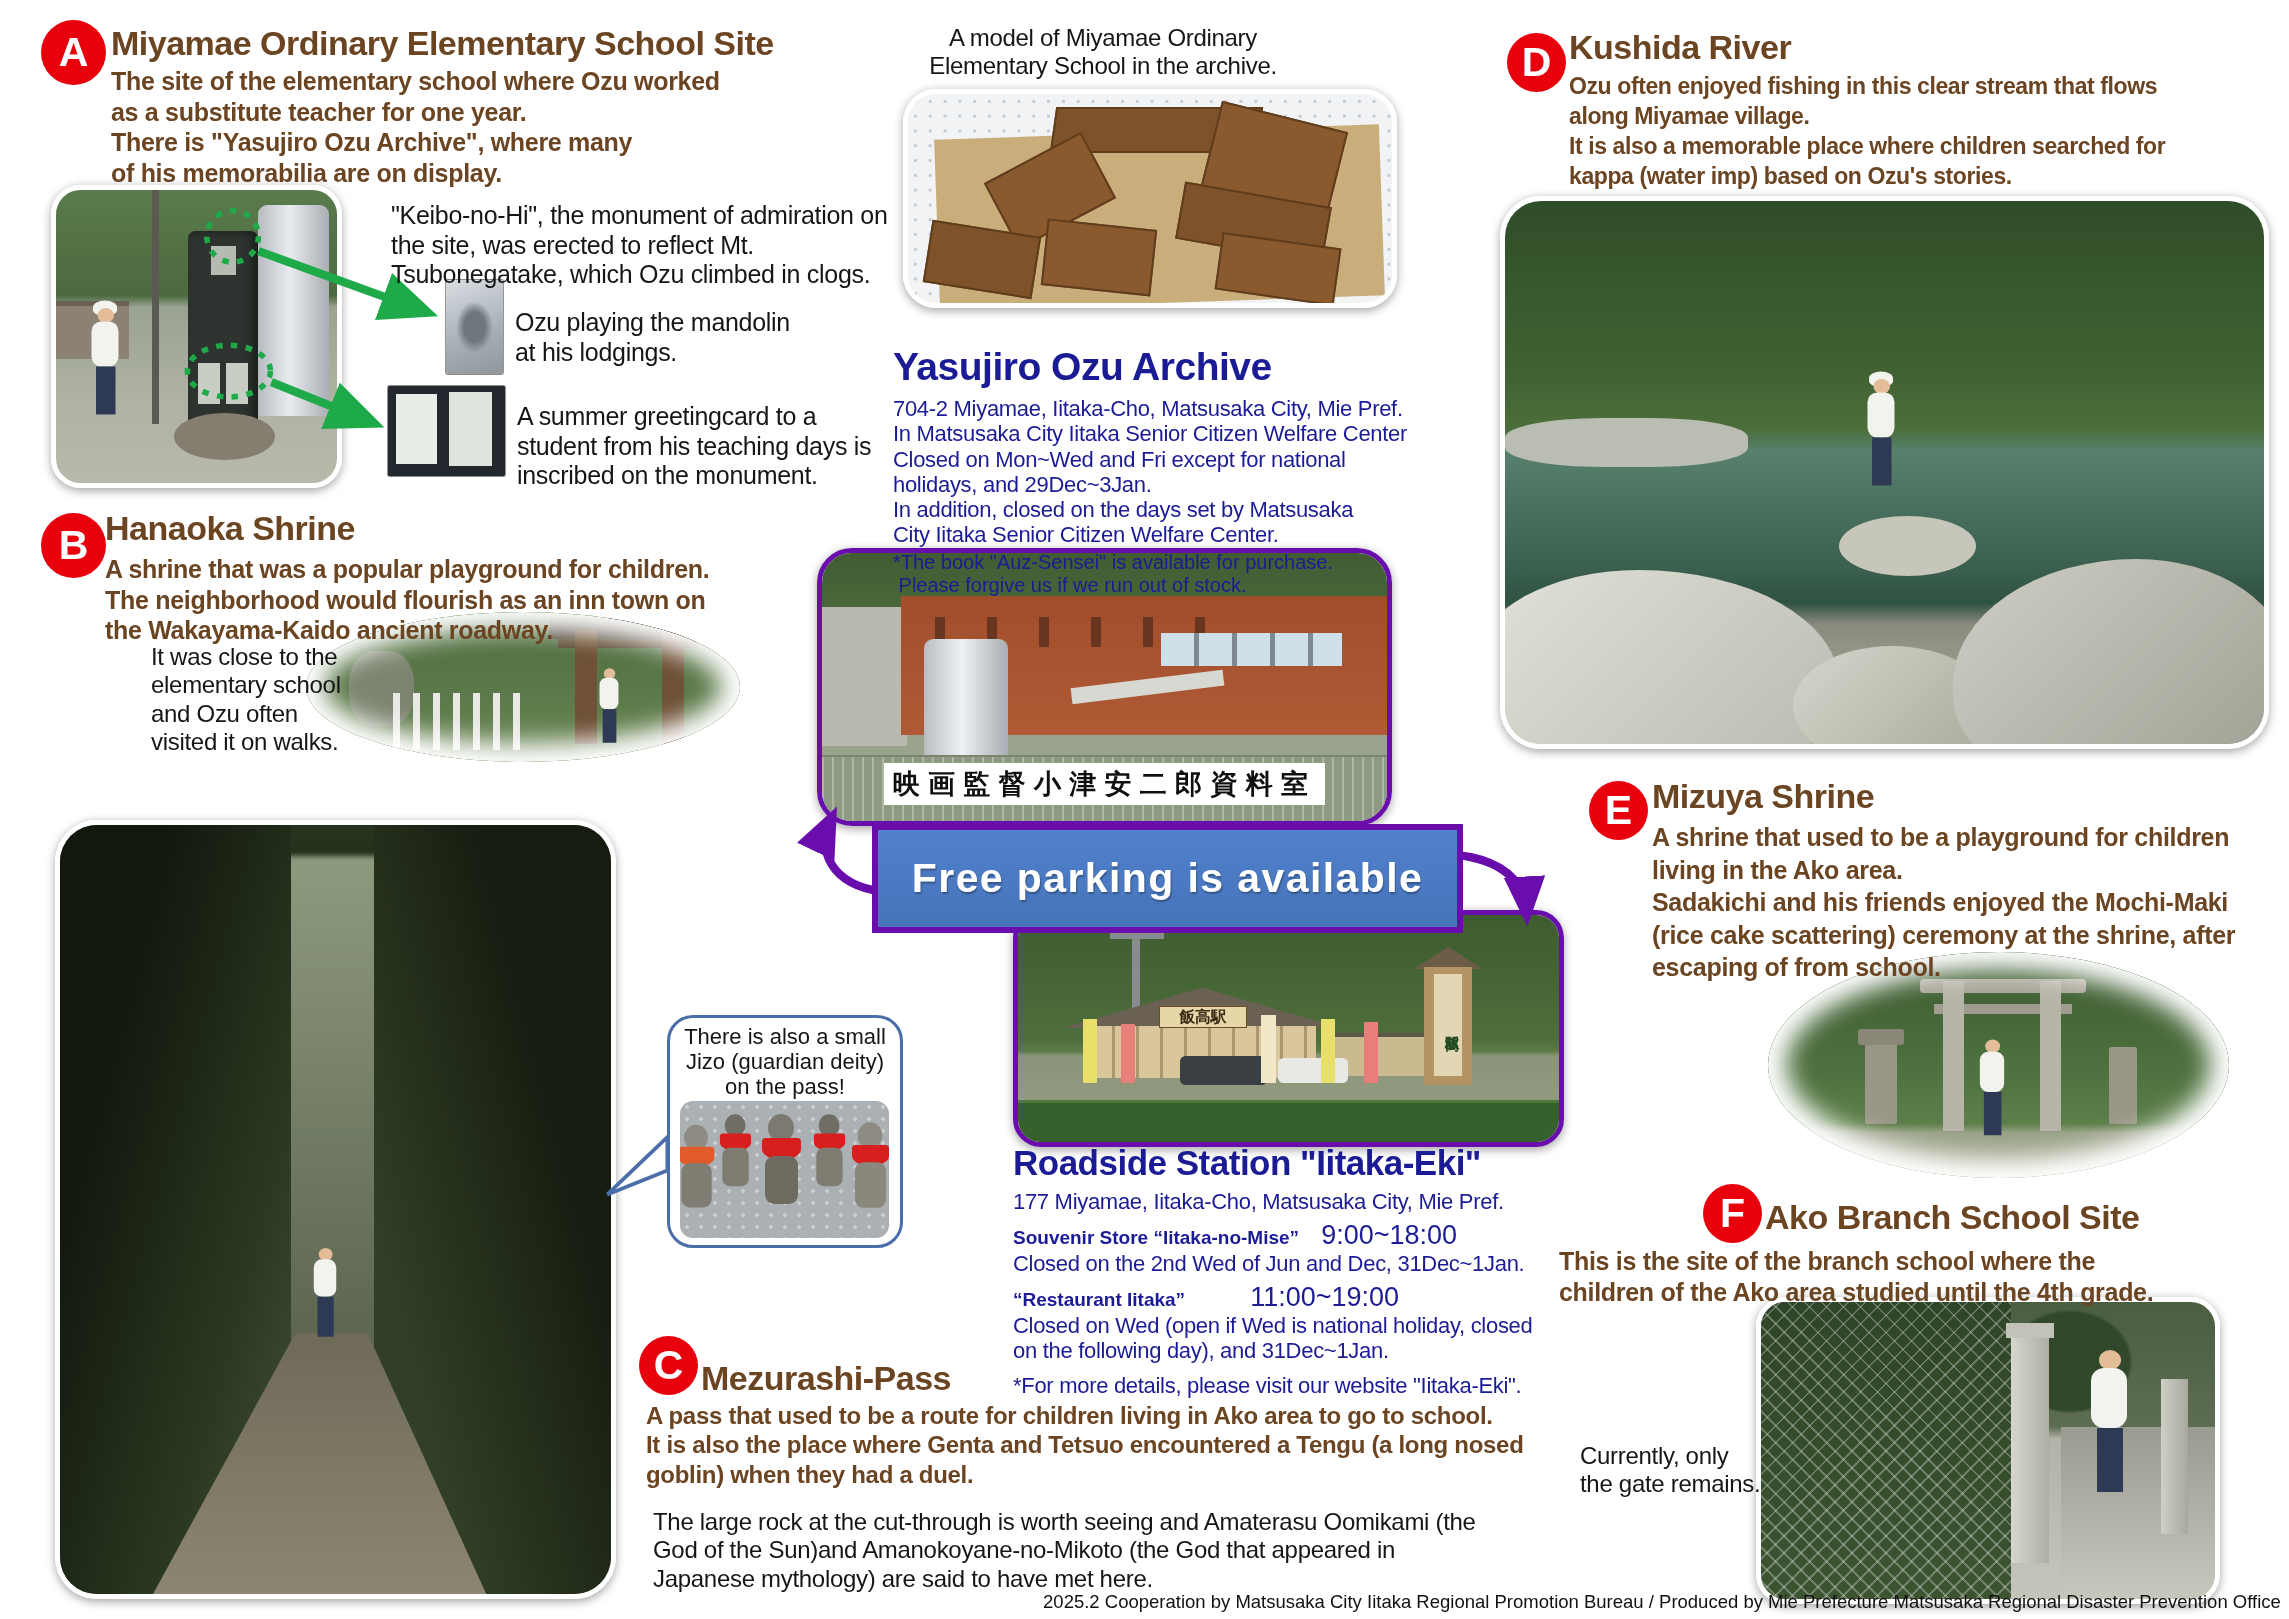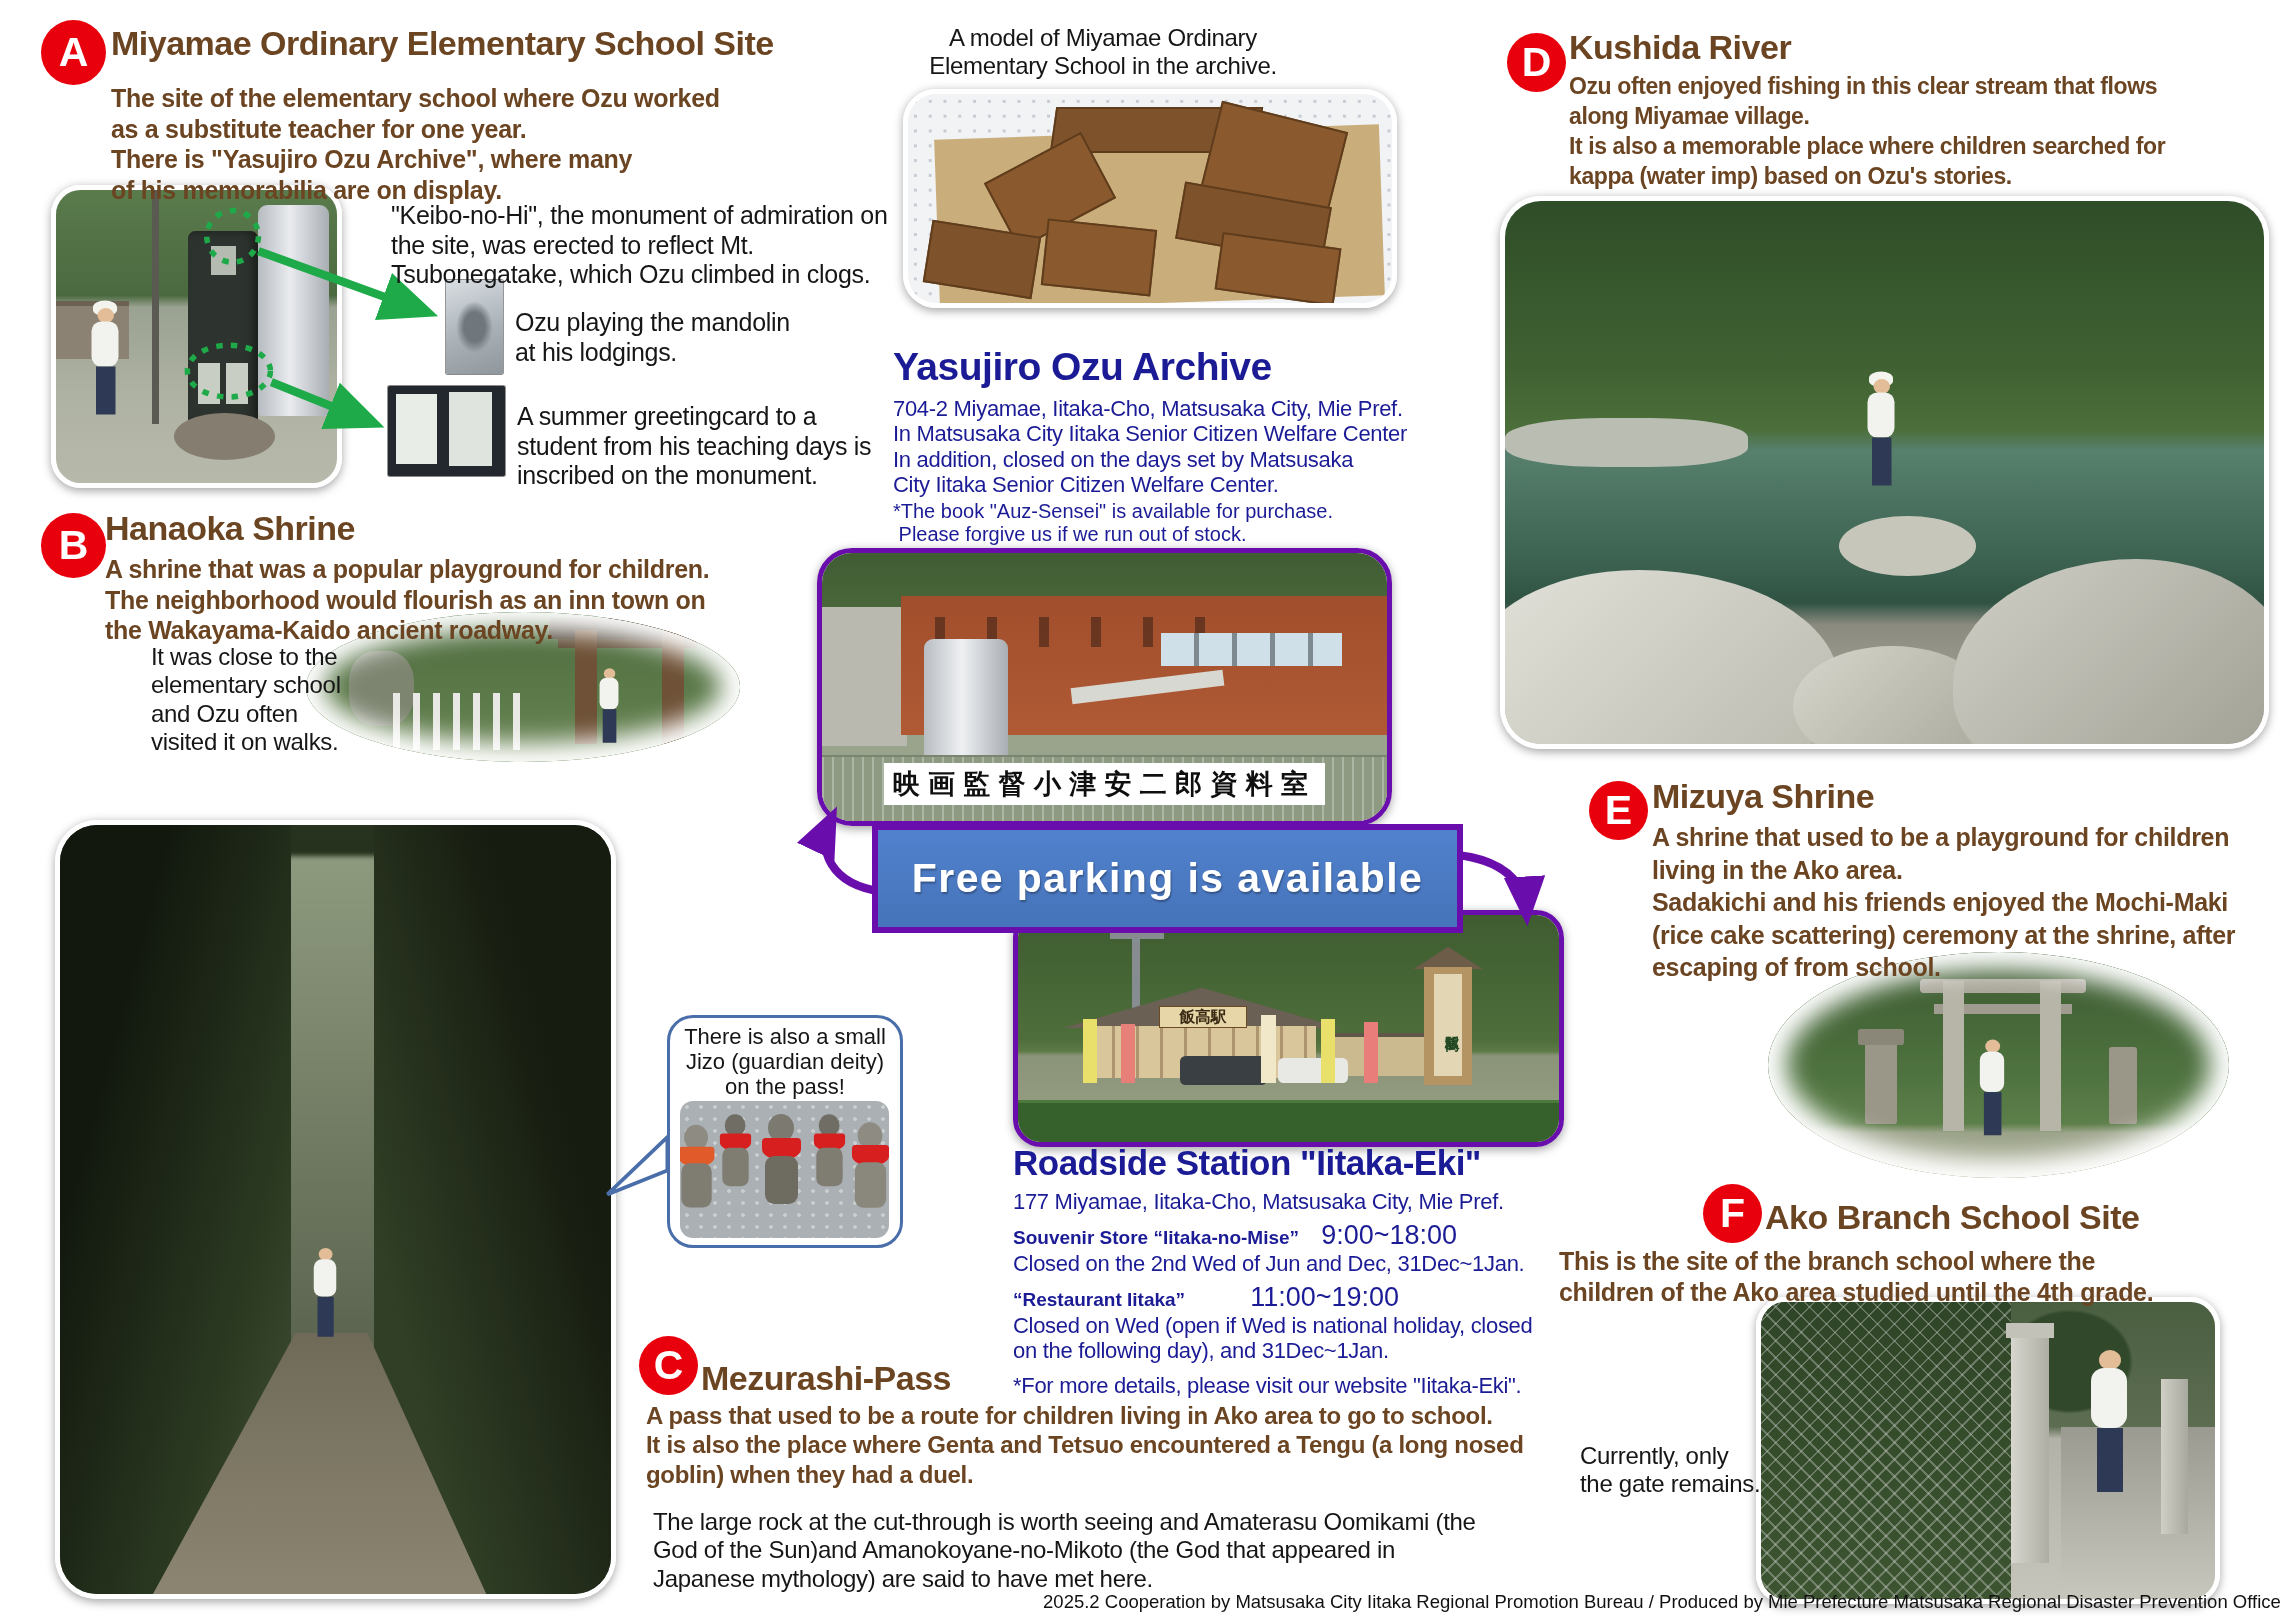--- a/index.html
+++ b/index.html
@@ -53,21 +53,21 @@
            font-family:"DejaVu Sans",sans-serif;z-index:3;}
   .credit{position:absolute;right:9.2px;top:1591px;font-size:18.5px;color:#111;z-index:7;white-space:nowrap;}
 </style>
 </head>
 <body>
 
 <div id="page">
 
   <div class="badge" style="left:41px;top:20px;width:65px;height:65px;">A</div>
   <div class="sec-title" style="left:111px;top:24px;">Miyamae Ordinary Elementary School Site</div>
-  <div class="brown" style="left:111px;top:83px;">The site of the elementary school where Ozu worked
+  <div class="brown" style="left:111px;top:66px;">The site of the elementary school where Ozu worked
 as a substitute teacher for one year.
 There is "Yasujiro Ozu Archive", where many
 of his memorabilia are on display.</div>
 
   <div class="photo" style="left:51px;top:185px;width:281px;height:293px;border-radius:29.5px;">
     <div style="position:absolute;inset:0;background:linear-gradient(180deg,#5a7b4c 0%,#4b6a40 36%,#9aa291 40%,#aeb2a3 70%,#b7b9ab 100%)"></div>
     <div style="position:absolute;left:0;top:38%;width:26%;height:18%;background:#8c8273;border-top:5.5px solid #6d6154"></div>
     <div style="position:absolute;right:3%;top:5%;width:25%;height:72%;background:linear-gradient(90deg,#b7bcc1,#e9ebee 45%,#a9aeb4);border-radius:9.2px 9.2px 3.7px 3.7px"></div>
     <div style="position:absolute;left:34%;top:0;width:2.5%;height:80%;background:#5a5a52"></div>
     <div style="position:absolute;left:47%;top:14%;width:25%;height:66%;background:#2d332e;border-radius:7.4px 7.4px 3.7px 3.7px;box-shadow:inset -5.5px 0 9.2px rgba(0,0,0,.4)"></div>
@@ -195,20 +195,22 @@
     <div style="position:absolute;left:56%;top:48%;width:30%;height:26%;background:#7e522a;border:2.8px solid #5e3c1c;transform:rotate(10deg)"></div>
     <div style="position:absolute;left:4%;top:64%;width:22%;height:28%;background:#7e522a;border:2.8px solid #5e3c1c;transform:rotate(9deg)"></div>
     <div style="position:absolute;left:28%;top:62%;width:22%;height:30%;background:#8a5a2e;border:2.8px solid #5e3c1c;transform:rotate(6deg)"></div>
     <div style="position:absolute;left:64%;top:70%;width:24%;height:26%;background:#8a5a2e;border:2.8px solid #5e3c1c;transform:rotate(8deg)"></div>
   </div>
 
   <div class="arch">
     <div class="arch-title">Yasujiro Ozu Archive</div>
     <div class="arch-line">704-2 Miyamae, Iitaka-Cho, Matsusaka City, Mie Pref.</div>
     <div class="arch-line">In Matsusaka City Iitaka Senior Citizen Welfare Center</div>
+    <div class="arch-line">Closed on Mon~Wed and Fri except for national
+holidays, and 29Dec~3Jan.</div>
     <div class="arch-line">In addition, closed on the days set by Matsusaka
 City Iitaka Senior Citizen Welfare Center.</div>
     <div class="arch-note">*The book "Auz-Sensei" is available for purchase.
 &nbsp;Please forgive us if we run out of stock.</div>
   </div>
 
   <div class="photo purple" style="left:817px;top:548px;width:565px;height:268px;border-radius:35px;">
     <div style="position:absolute;inset:0;background:linear-gradient(180deg,#3f5c33,#4c6a3c 26%,#9aa38c 28%,#9aa38c 100%)"></div>
     <div style="position:absolute;left:0;top:20%;width:15%;height:52%;background:#b9b9b0"></div>
     <div style="position:absolute;left:14%;top:16%;width:86%;height:52%;background:linear-gradient(180deg,#a14e2c,#b05a35)"></div>

